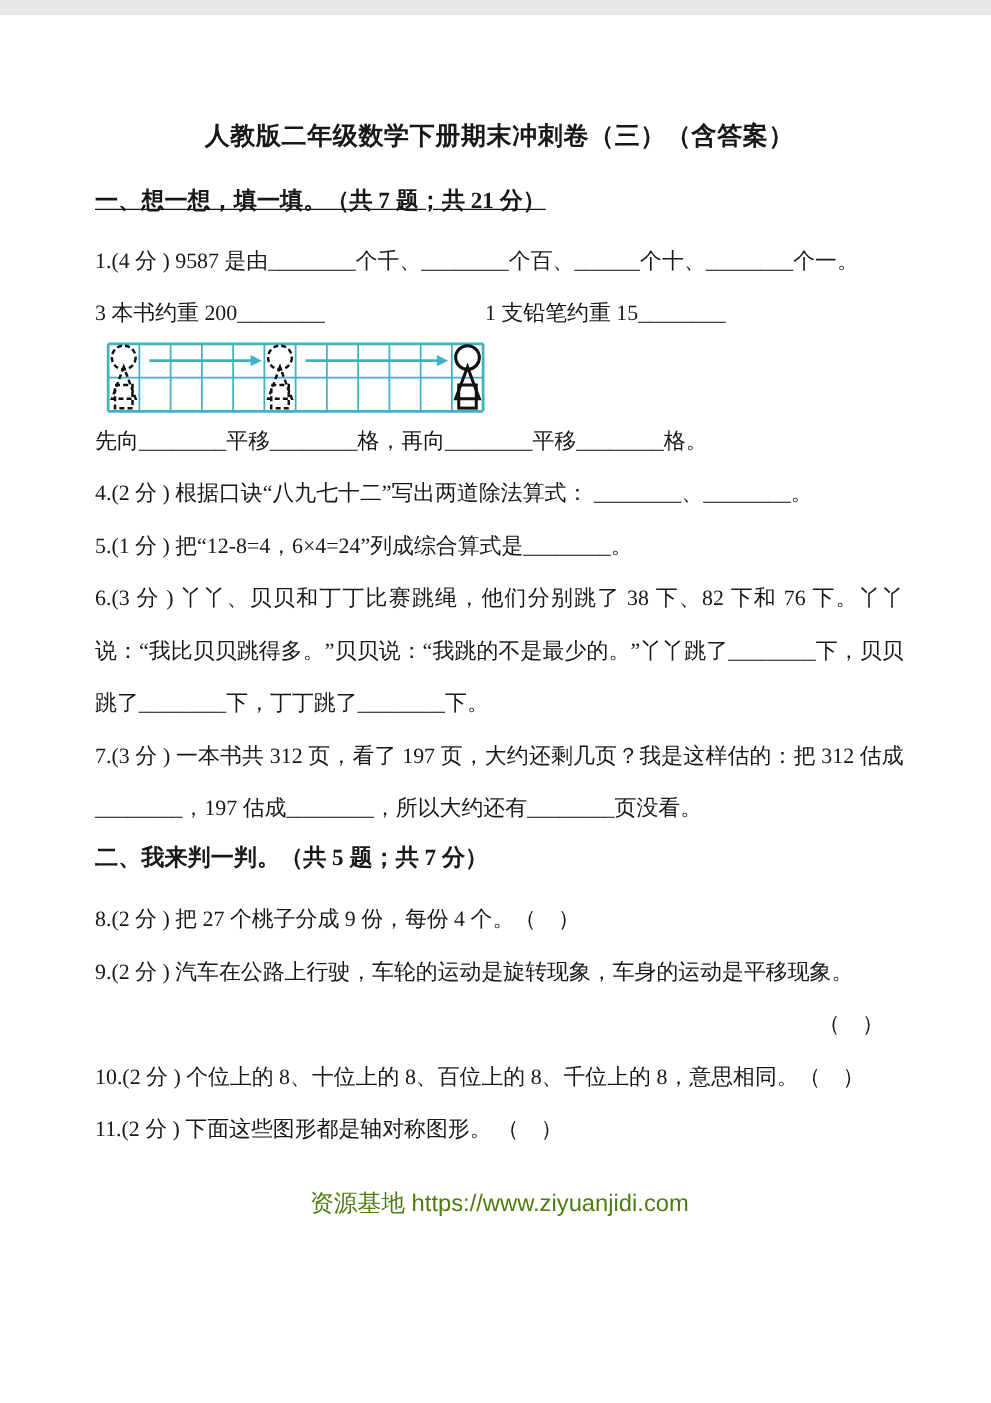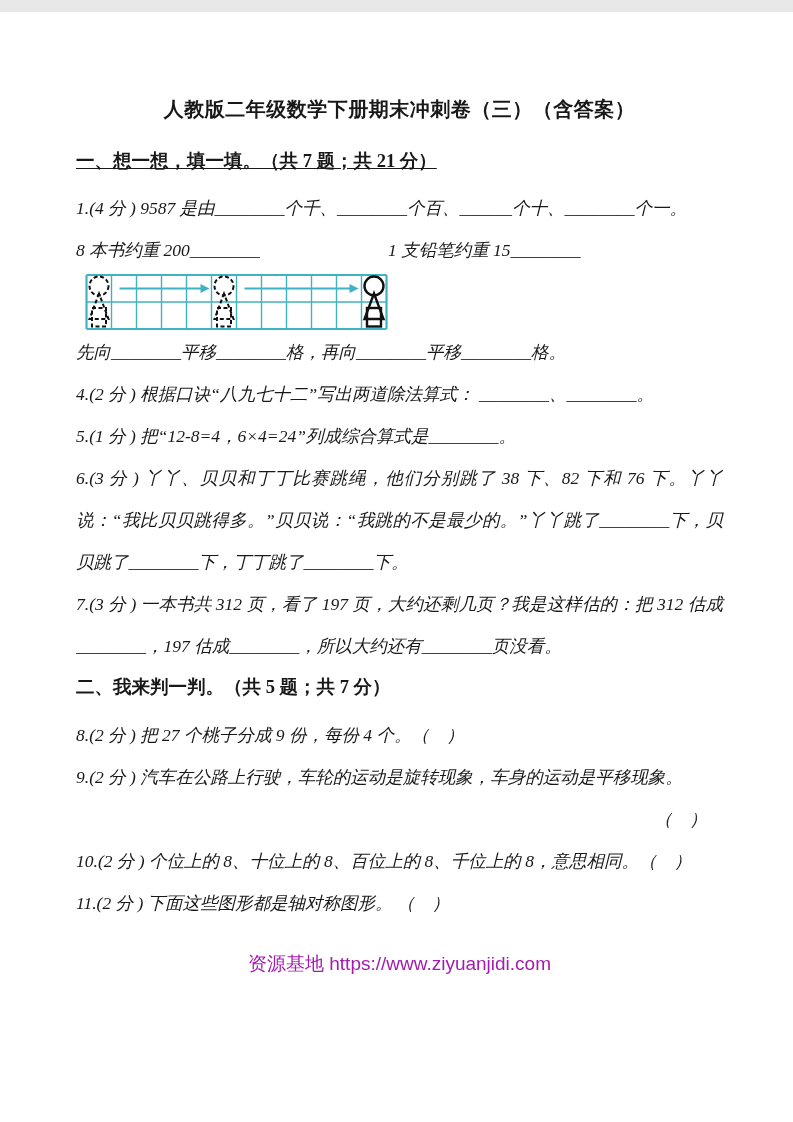--- a/index.html
+++ b/index.html
@@ -25,49 +25,49 @@
     line-height:26px;
     letter-spacing:0.5px;
   }
   .section-heading {
     font-size:18.5px;
     font-weight:bold;
     line-height:26px;
   }
   .sec1 { margin-top:26px;text-decoration:underline; }
   .sec2 { margin-top:7px; }
-  .q { text-align:justify;font-style:italic; }
+  .q { text-align:justify; }
   .q1 { margin-top:13px; }
   .q8 { margin-top:14px; }
   .pair-line .col1 { display:inline-block; width:312px; }
   .fig-wrap { line-height:0; padding:2px 0 2px 9px; height:58px; }
   .answer-line { margin-top:2px; }
   .marks-right { text-align:right; padding-right:16px; }
   .footer {
     text-align:center;
     margin-top:28px;
     font-family:"Liberation Sans","DejaVu Sans",sans-serif;
     font-size:19px;
     line-height:24px;
-    color:#a21caf;
+    color:#4d7c0f;
   }
 </style>
 </head>
 <body>
 
 <div class="page">
   <div class="content">
 
     <div class="doc-title">人教版二年级数学下册期末冲刺卷（三）（含答案）</div>
 
     <div class="section-heading sec1">一、想一想，填一填。（共 7 题；共 21 分）</div>
 
     <p class="q q1">1.(4 分 ) 9587 是由________个千、________个百、______个十、________个一。</p>
 
-    <p class="q pair-line"><span class="col1">8 本书约重 200________</span><span>1 支铅笔约重 15________</span></p>
+    <p class="q pair-line"><span class="col1">3 本书约重 200________</span><span>1 支铅笔约重 15________</span></p>
 
 
     <div class="fig-wrap">
       <svg id="grid-svg" width="303" height="58" viewBox="-1.5 -1.5 303 57">
           <line x1="0" y1="0" x2="0" y2="54" stroke="#3fb3c3" stroke-width="2.2"></line>
           <line x1="25" y1="0" x2="25" y2="54" stroke="#3fb3c3" stroke-width="1.4"></line>
           <line x1="50" y1="0" x2="50" y2="54" stroke="#3fb3c3" stroke-width="1.4"></line>
           <line x1="75" y1="0" x2="75" y2="54" stroke="#3fb3c3" stroke-width="1.4"></line>
           <line x1="100" y1="0" x2="100" y2="54" stroke="#3fb3c3" stroke-width="1.4"></line>
           <line x1="125" y1="0" x2="125" y2="54" stroke="#3fb3c3" stroke-width="1.4"></line>

